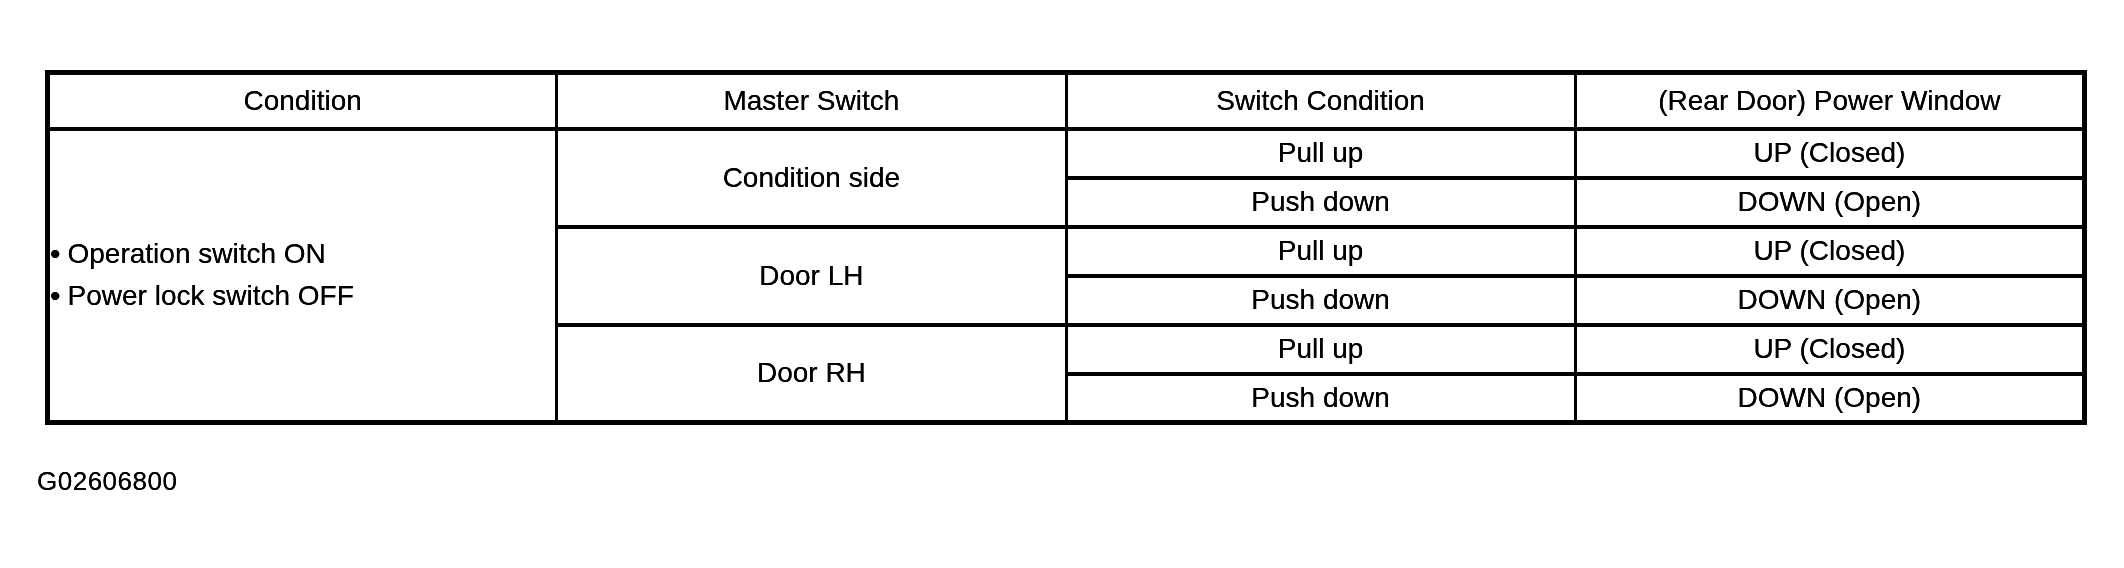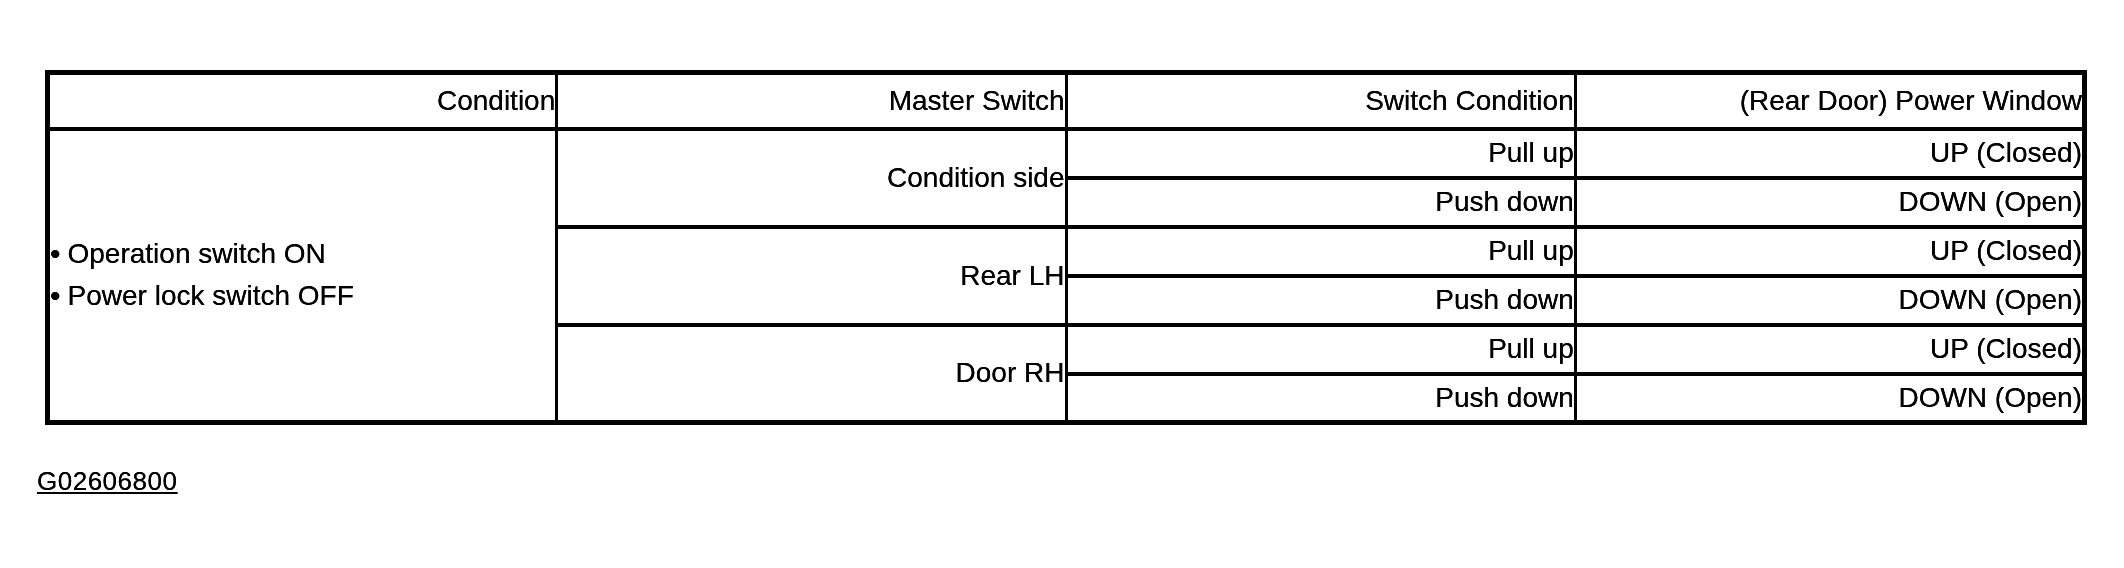--- a/index.html
+++ b/index.html
@@ -28,21 +28,21 @@
     table-layout: fixed;
     border: 5px solid #000;
   }
   table.op-table th,
   table.op-table td {
     border: 3px solid #000;
     border-top-width: 4px;
     border-bottom-width: 4px;
     font-size: 28px;
     font-weight: 400;
-    text-align: right;
+    text-align: center;
     vertical-align: middle;
     padding: 0;
     background: #fff;
     
     text-shadow: 0 0 0.6px #000;
     margin-left: 31px;
   }
   table.op-table th {
     height: 56px;
     font-weight: 400;
@@ -65,21 +65,20 @@
     margin-right: 7px;
     font-size: 30px;
   }
   .figure-code {
     position: absolute;
     left: 37px;
     top: 466px;
     font-size: 26px;
     letter-spacing: 0.5px;
     text-shadow: 0 0 0.6px #000;
-    text-decoration: underline;
   }
 </style>
 </head>
 <body>
 
 <div class="page">
 
   <table class="op-table">
     <thead>
       <tr>
@@ -103,21 +102,21 @@
         </td>
         <td rowspan="2">Condition side</td>
         <td>Pull up</td>
         <td>UP (Closed)</td>
       </tr>
       <tr>
         <td>Push down</td>
         <td>DOWN (Open)</td>
       </tr>
       <tr>
-        <td rowspan="2">Rear LH</td>
+        <td rowspan="2">Door LH</td>
         <td>Pull up</td>
         <td>UP (Closed)</td>
       </tr>
       <tr>
         <td>Push down</td>
         <td>DOWN (Open)</td>
       </tr>
       <tr>
         <td rowspan="2">Door RH</td>
         <td>Pull up</td>

